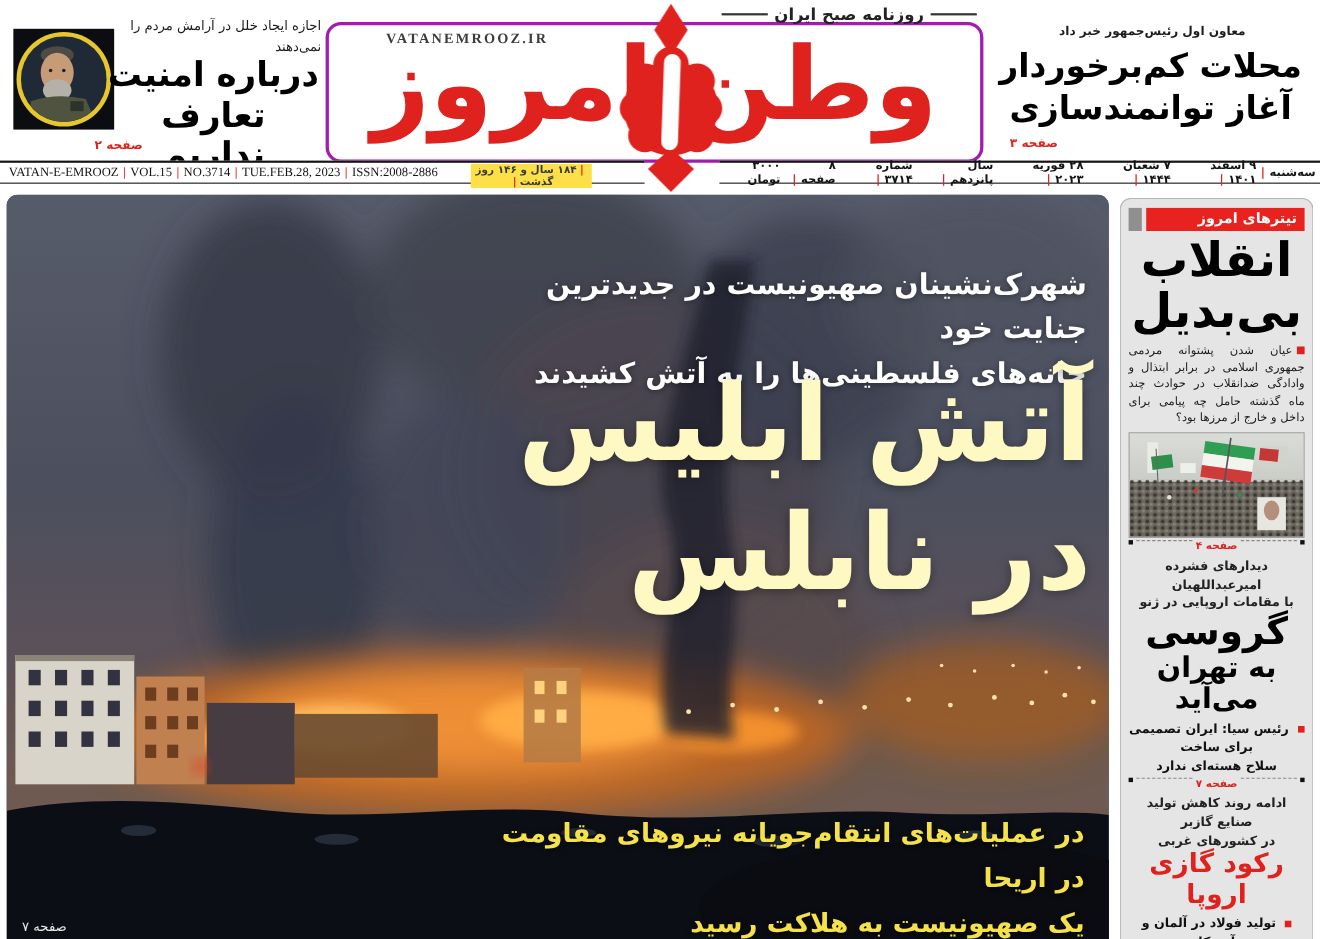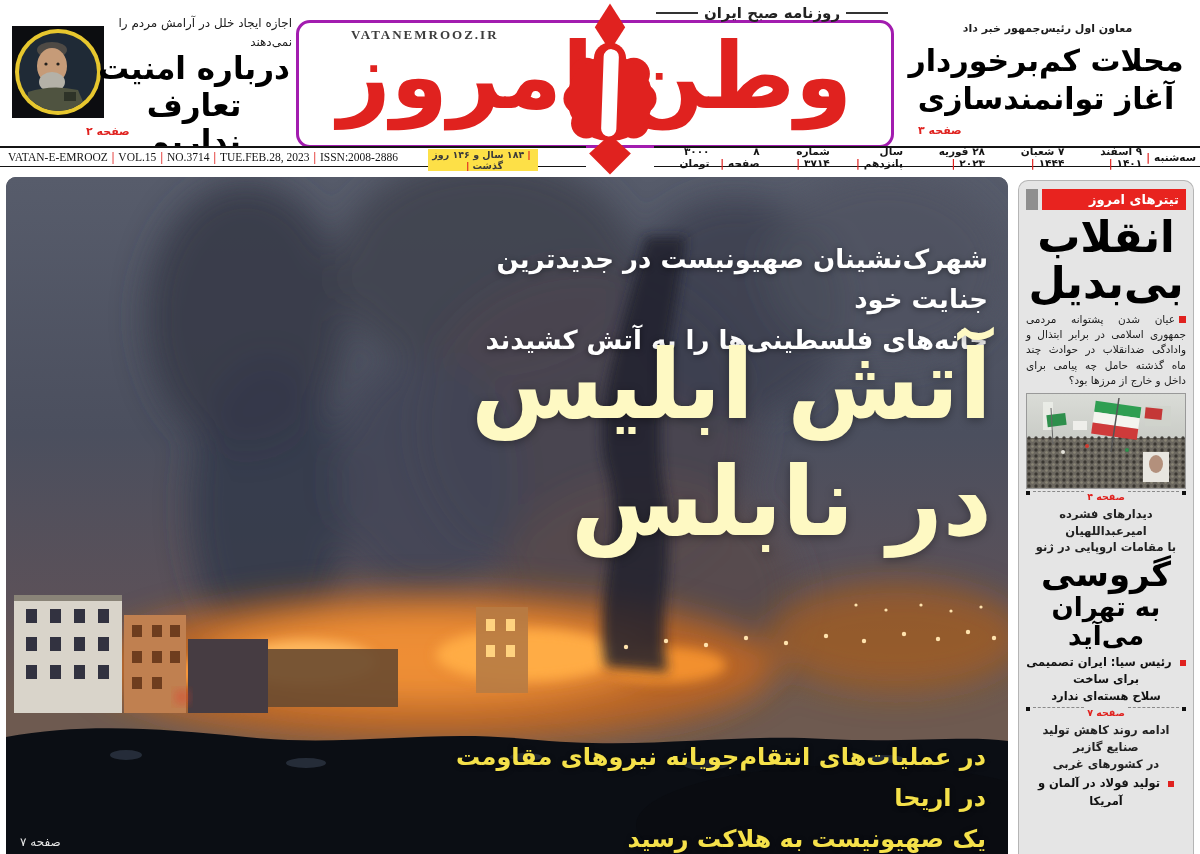--- a/index.html
+++ b/index.html
@@ -392,19 +392,20 @@
         <span class="dash"></span>
       <span class="pr page-ref">صفحه ۷</span>
       <span class="dash"></span>
         <span class="sq"></span>
     </div>
 
     <div class="sb-kicker">
       <div>ادامه روند کاهش تولید صنایع گازبر</div>
       <div>در کشورهای غربی</div>
     </div>
+    <div class="sb-h3">رکود گازی اروپا</div>
     <div class="sb-bullet">
       <span>تولید فولاد در آلمان و آمریکا</span>
       
     </div>
 
   </div>
 </div>
 
 </body></html>

